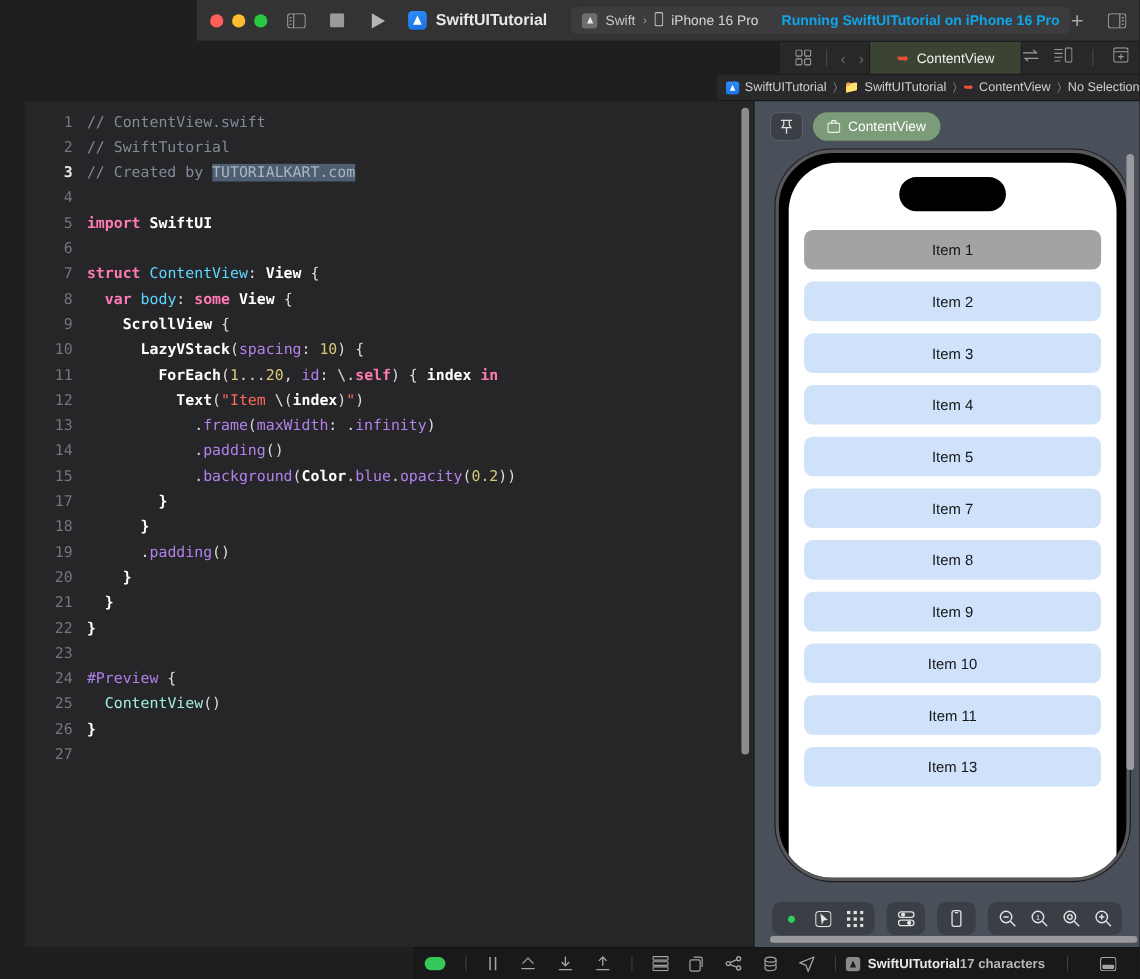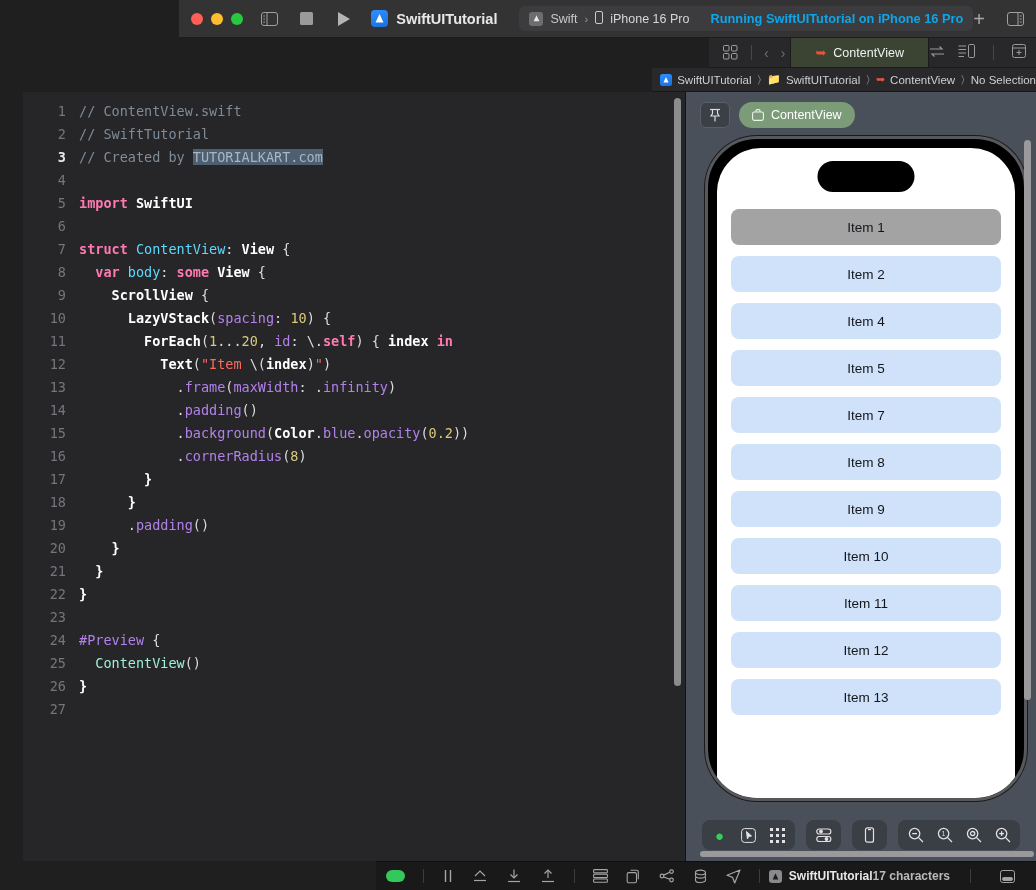--- a/index.html
+++ b/index.html
@@ -473,24 +473,20 @@
           </div>
           <div class="crow">
             <div class="gutter">14</div>
             <div class="ctext"><span class="k-plain">            .</span><span class="k-method">padding</span><span class="k-plain">()</span></div>
           </div>
           <div class="crow">
             <div class="gutter">15</div>
             <div class="ctext"><span class="k-plain">            .</span><span class="k-method">background</span><span class="k-plain">(</span><span class="k-white">Color</span><span class="k-plain">.</span><span class="k-method">blue</span><span class="k-plain">.</span><span class="k-method">opacity</span><span class="k-plain">(</span><span class="k-num">0.2</span><span class="k-plain">))</span></div>
           </div>
           <div class="crow">
-            <div class="gutter">16</div>
-            <div class="ctext"><span class="k-plain">            .</span><span class="k-method">cornerRadius</span><span class="k-plain">(</span><span class="k-num">8</span><span class="k-plain">)</span></div>
-          </div>
-          <div class="crow">
             <div class="gutter">17</div>
             <div class="ctext"><span class="k-white">        }</span></div>
           </div>
           <div class="crow">
             <div class="gutter">18</div>
             <div class="ctext"><span class="k-white">      }</span></div>
           </div>
           <div class="crow">
             <div class="gutter">19</div>
             <div class="ctext"><span class="k-plain">      .</span><span class="k-method">padding</span><span class="k-plain">()</span></div>
@@ -560,42 +556,42 @@
           <div class="phone-screen">
             <div class="dynamic-island"></div>
             <div class="item-list" id="item-list">
                 <div class="item-card" style="background: #a3a3a3;">
                   <span>Item 1</span>
                 </div>
                 <div class="item-card" style="background: rgb(207, 226, 250);">
                   <span>Item 2</span>
                 </div>
                 <div class="item-card" style="background: rgb(207, 226, 250);">
+                  <span>Item 3</span>
+                </div>
+                <div class="item-card" style="background: rgb(207, 226, 250);">
                   <span>Item 4</span>
                 </div>
                 <div class="item-card" style="background: rgb(207, 226, 250);">
                   <span>Item 5</span>
                 </div>
                 <div class="item-card" style="background: rgb(207, 226, 250);">
                   <span>Item 7</span>
                 </div>
                 <div class="item-card" style="background: rgb(207, 226, 250);">
                   <span>Item 8</span>
                 </div>
                 <div class="item-card" style="background: rgb(207, 226, 250);">
                   <span>Item 9</span>
                 </div>
                 <div class="item-card" style="background: rgb(207, 226, 250);">
                   <span>Item 10</span>
                 </div>
                 <div class="item-card" style="background: rgb(207, 226, 250);">
                   <span>Item 11</span>
-                </div>
-                <div class="item-card" style="background: rgb(207, 226, 250);">
-                  <span>Item 12</span>
                 </div>
                 <div class="item-card" style="background: rgb(207, 226, 250);">
                   <span>Item 13</span>
                 </div>
               </div>
           </div>
         </div>
       </div>
 
       <div class="canvas-bottom">

